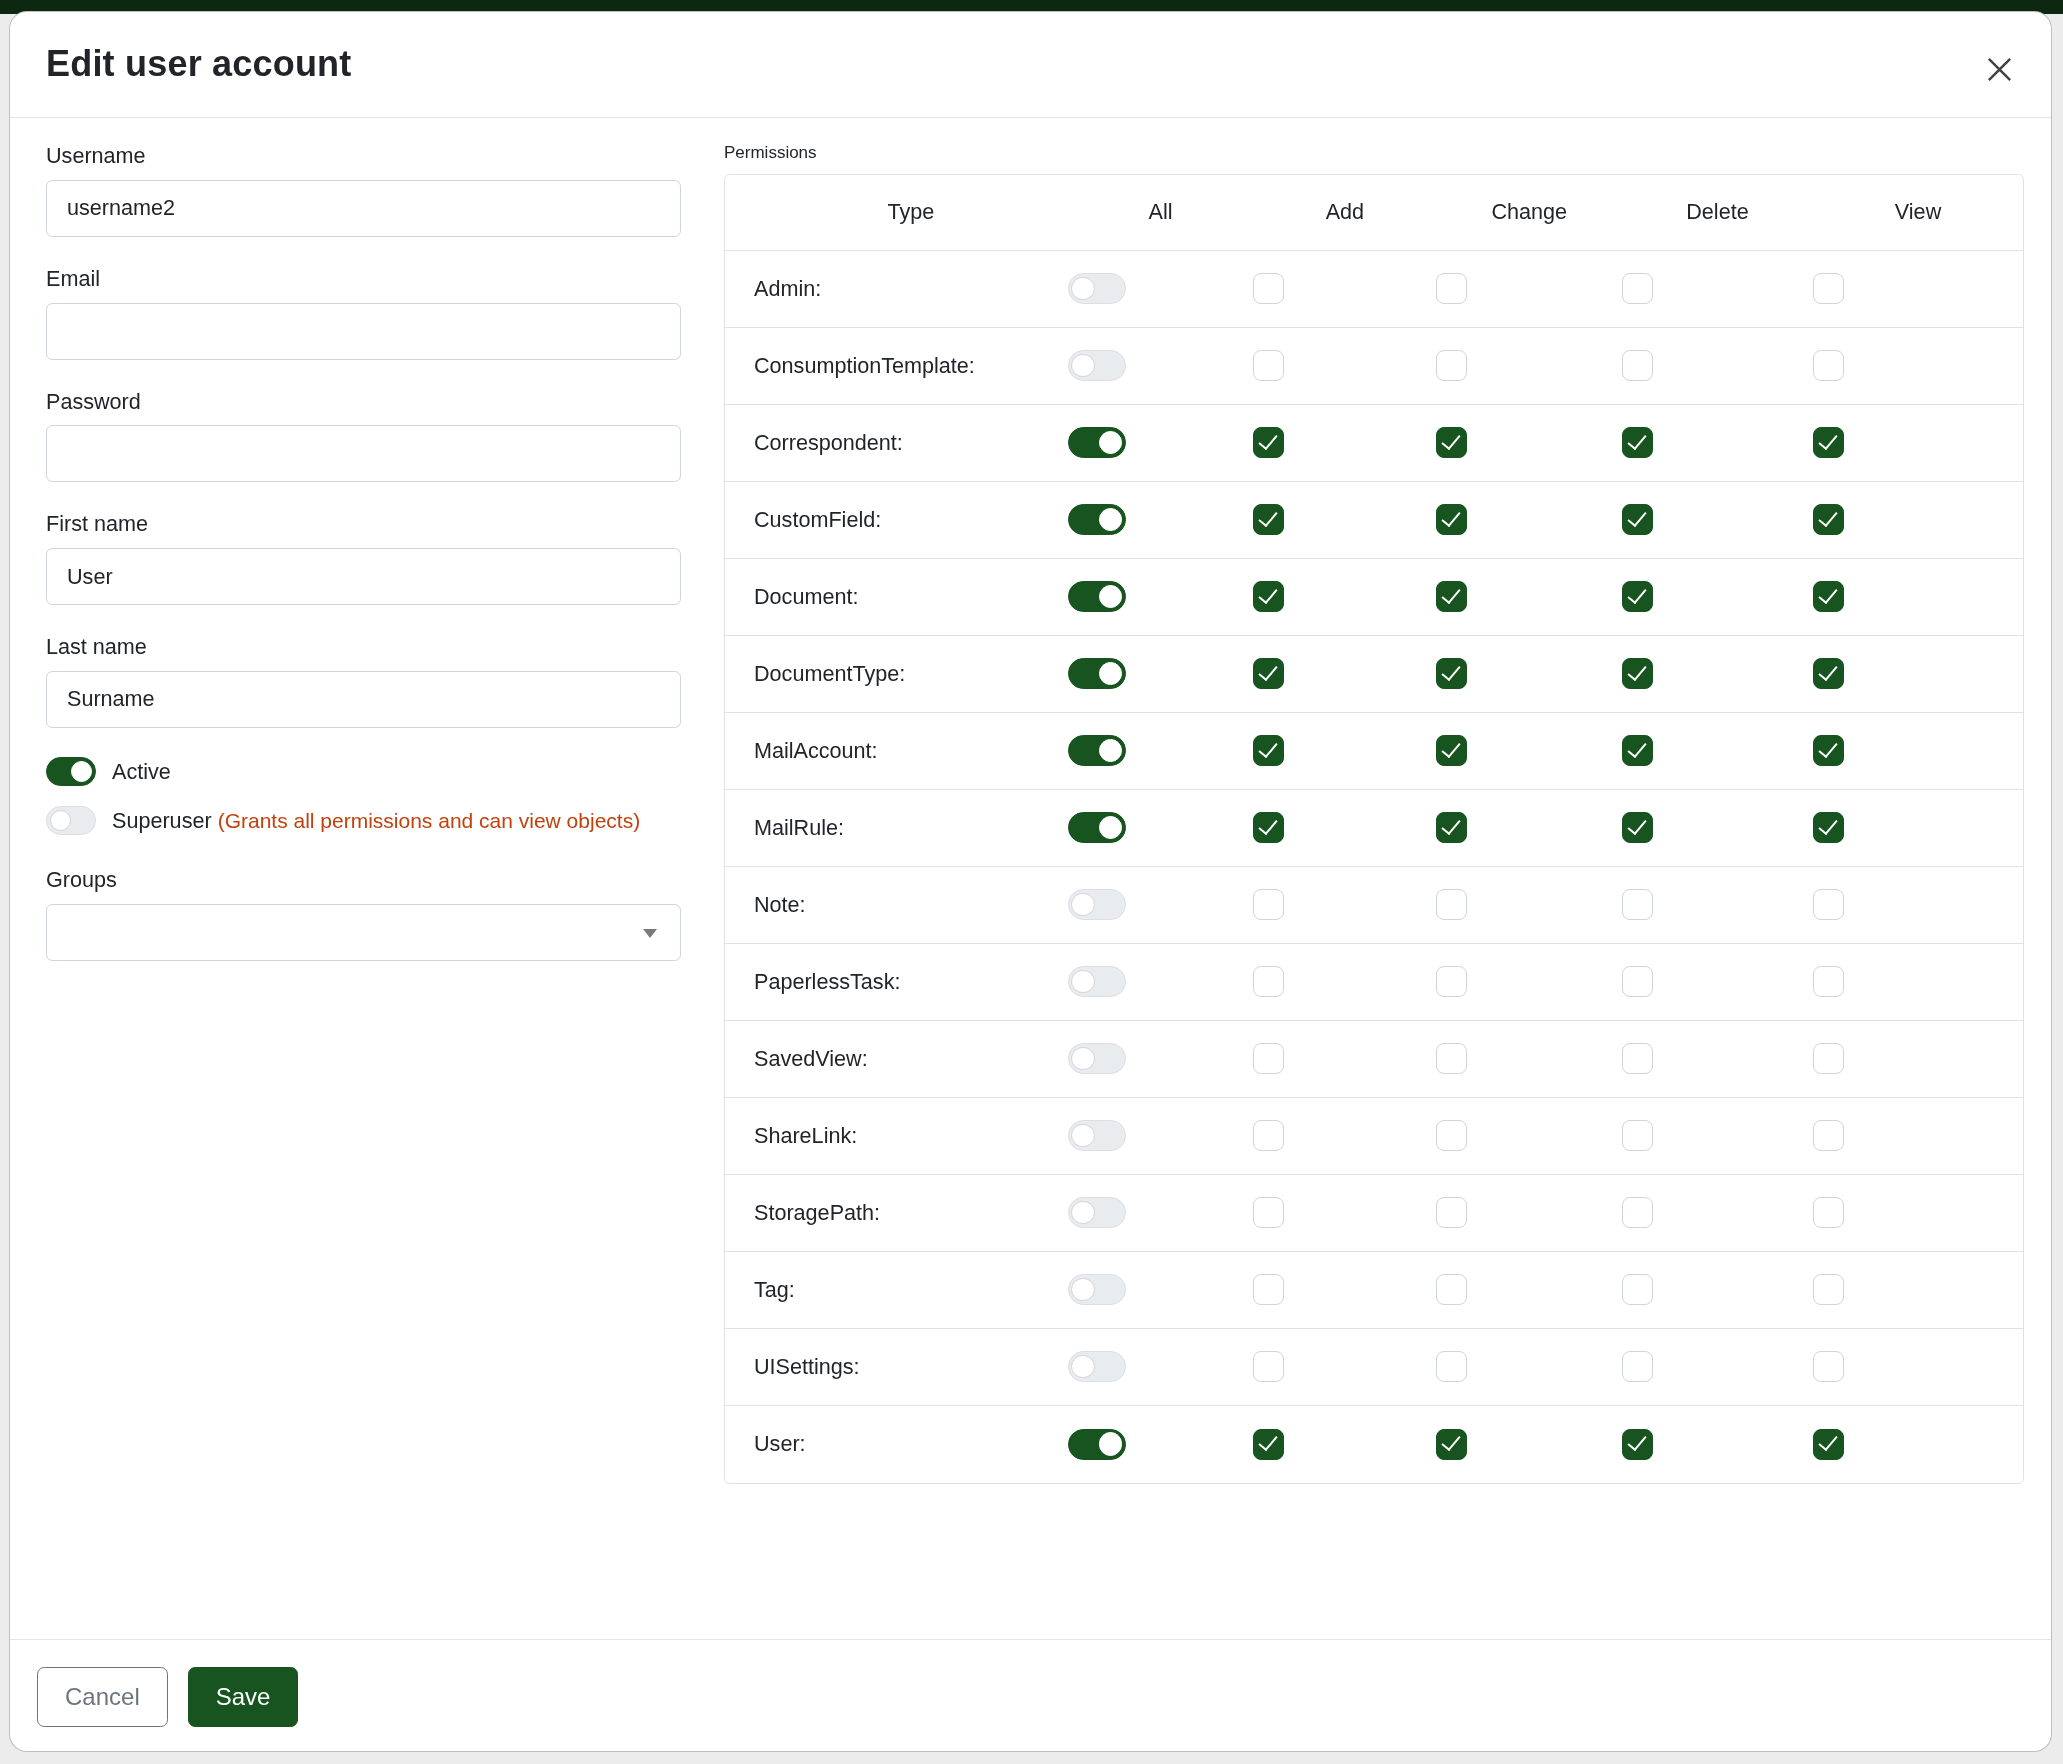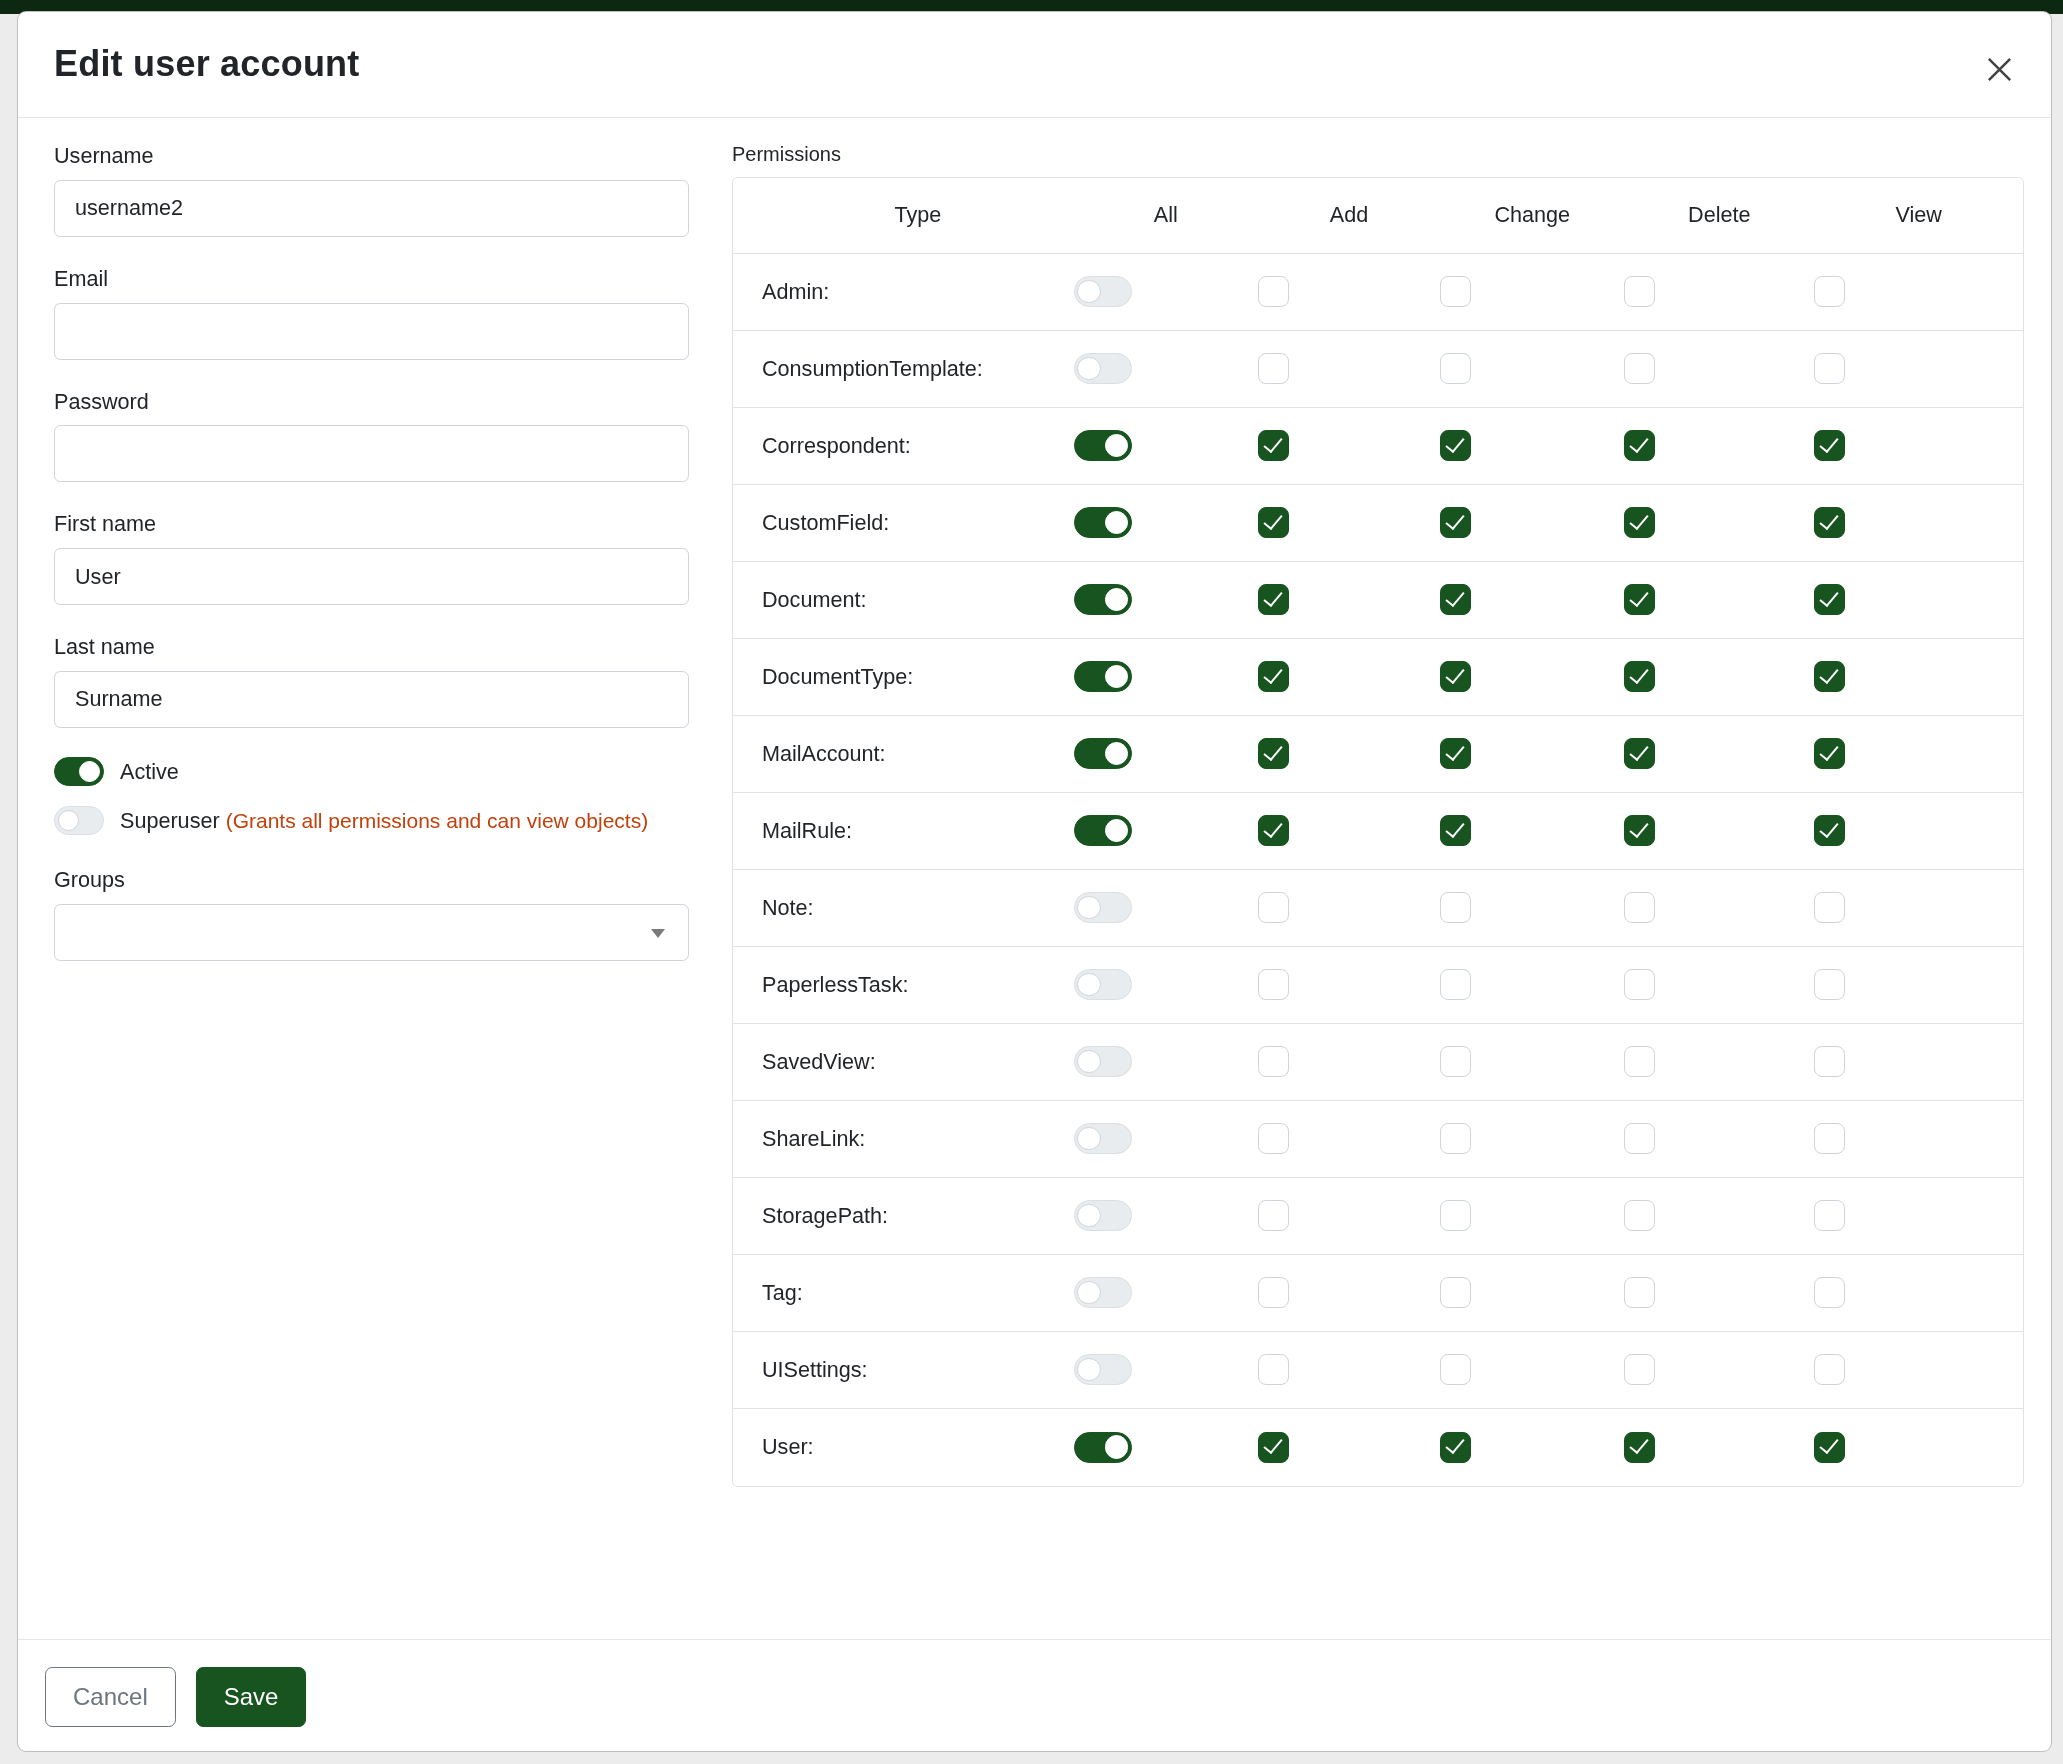--- a/index.html
+++ b/index.html
@@ -3,22 +3,22 @@
 <meta charset="utf-8">
 <style>
   * { margin:0; padding:0; box-sizing:border-box; }
   html,body { width:2063px; height:1764px; overflow:hidden;
     font-family:"Liberation Sans","DejaVu Sans",sans-serif; }
   body { background:#ececec; position:relative; }
 
   .topbar { position:absolute; top:0; left:0; right:0; height:14.4px; background:var(--topbar,#0d2811); }
 
   .modal { position:absolute; left:9px; right:10.8px; top:10.8px; height:1741px;
-    background:#fff; border:0.9px solid rgba(0,0,0,.25); border-radius:9px;
-    display:flex; flex-direction:column; overflow:hidden;margin-left:8px; }
+    background:#fff; border:0.9px solid rgba(0,0,0,.25); border-radius:18px;
+    display:flex; flex-direction:column; overflow:hidden; }
 
   
   .modal-header { display:flex; align-items:flex-start; justify-content:space-between;
     padding:31px 31px 27px 36px; border-bottom:0.9px solid #e3e6e8; }
   .modal-title { font-size:36px; font-weight:700; color:#212529; letter-spacing:0.2px; }
   .close-btn { background:none; border:none; cursor:pointer; padding:5.4px; margin-top:5.4px; line-height:0; }
 
   
   .modal-body { flex:1; display:flex; padding:25px 27px 0 36px; overflow:hidden; }
   .col-left { width:635px; flex:0 0 635px; margin-right:43px; }
@@ -46,21 +46,21 @@
   .switch.sw-left { width:50px; height:29px; }
   .switch.sw-left .knob { width:21.6px; height:21.6px; }
 
   .toggle-row { display:flex; align-items:flex-start; margin-bottom:20px; }
   .toggle-row .lbl { font-size:21.6px; color:#212529; margin-left:16px; margin-top:1.8px; }
   .toggle-row .hint { font-size:21px; color:#c2410c; }
 
   .groups-field { margin-top:32px; }
 
   
-  .perm-label { font-size:20px; color:#212529; margin-bottom:10.8px; }
+  .perm-label { font-size:17px; color:#212529; margin-bottom:10.8px; }
   table.perm-table { width:100%; border-collapse:separate; border-spacing:0;
     border:0.9px solid #dee2e6; border-radius:5.4px; font-size:21.6px; color:#212529; table-layout:fixed; }
   .perm-table th { font-weight:400; text-align:center; height:76px; border-bottom:0.9px solid #dee2e6; }
   .perm-table td { height:77px; border-bottom:0.9px solid #dee2e6; vertical-align:middle; }
   .perm-table tr:last-child td { border-bottom:none; }
   .perm-table th:first-child, .perm-table td:first-child { padding-left:29px; }
 
   
   .checkbox { display:inline-block; position:relative; width:31px; height:31px; border-radius:8px;
     border:1.8px solid #ced4da; background:#fff; vertical-align:middle; cursor:pointer; }

